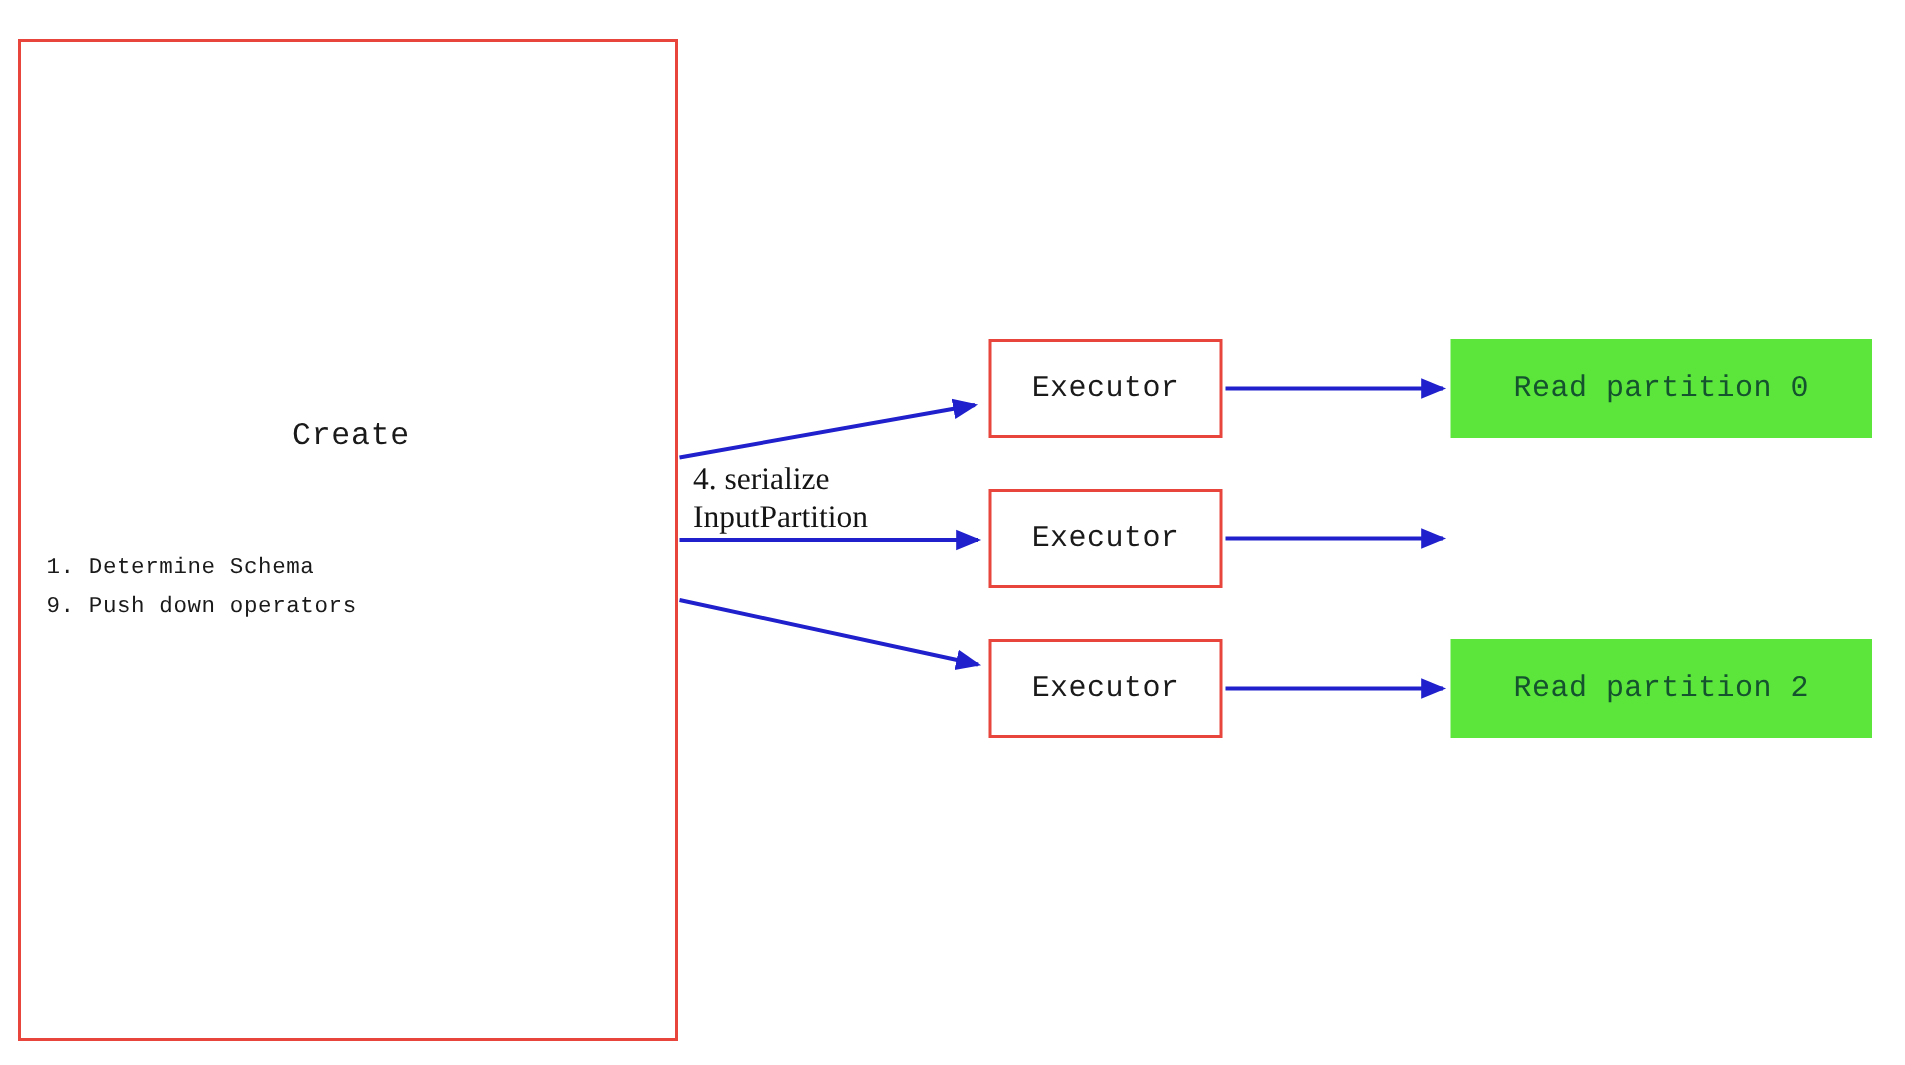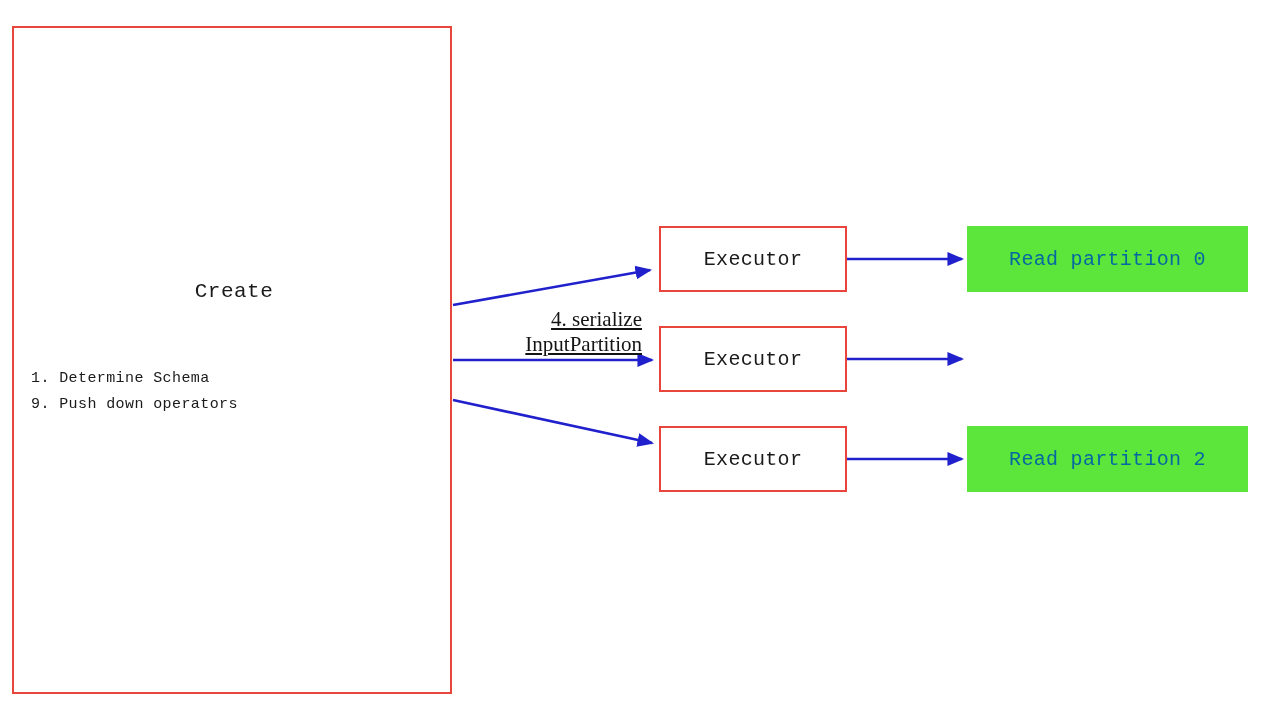--- a/index.html
+++ b/index.html
@@ -55,54 +55,53 @@
     left: 17px;
     top: 338px;
     font-family: "Liberation Mono", "DejaVu Sans Mono", monospace;
     font-size: 15px;
     line-height: 26px;
     color: #1a1a1a;
     white-space: pre;
     letter-spacing: 0.4px;
   }
   .exec-box {
-    width: 188px;
+    width: 156px;
     height: 66px;
     border: 2px solid #e8453c;
     background: #ffffff;
     font-family: "Liberation Mono", "DejaVu Sans Mono", monospace;
     font-size: 20px;
     color: #1a1a1a;
     letter-spacing: 0.3px;
   }
   .exec-1 { left: 659px; top: 226px; }
   .exec-2 { left: 659px; top: 326px; }
   .exec-3 { left: 659px; top: 426px; }
   .read-box {
     width: 281px;
     height: 66px;
     background: #5ce63c;
     border: none;
     font-family: "Liberation Mono", "DejaVu Sans Mono", monospace;
     font-size: 20px;
-    color: #0369a1;
+    color: #14532d;
     letter-spacing: 0.3px;
   }
   .read-1 { left: 967px; top: 226px; }
   .read-2 { left: 967px; top: 326px; }
   .read-3 { left: 967px; top: 426px; }
   .arrow-label {
     position: absolute;
-    text-align: right;
+    text-align: left;
     font-family: "Liberation Serif", "DejaVu Serif", serif;
     font-size: 21px;
     line-height: 25px;
     color: #141414;
     white-space: pre-line;
-    text-decoration: underline;
   }
   .label-serialize {
     left: 462px;
     top: 307px;
     width: 180px;
   }
   .label-create {
     left: 823px;
     top: 307px;
     width: 145px;

